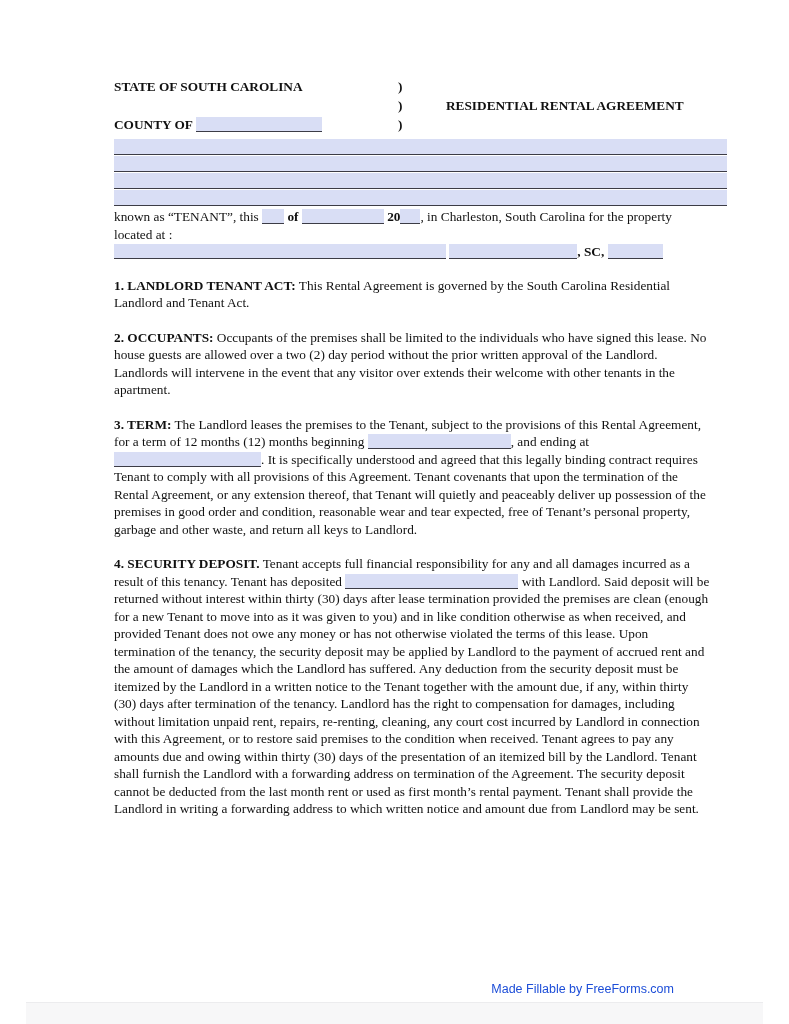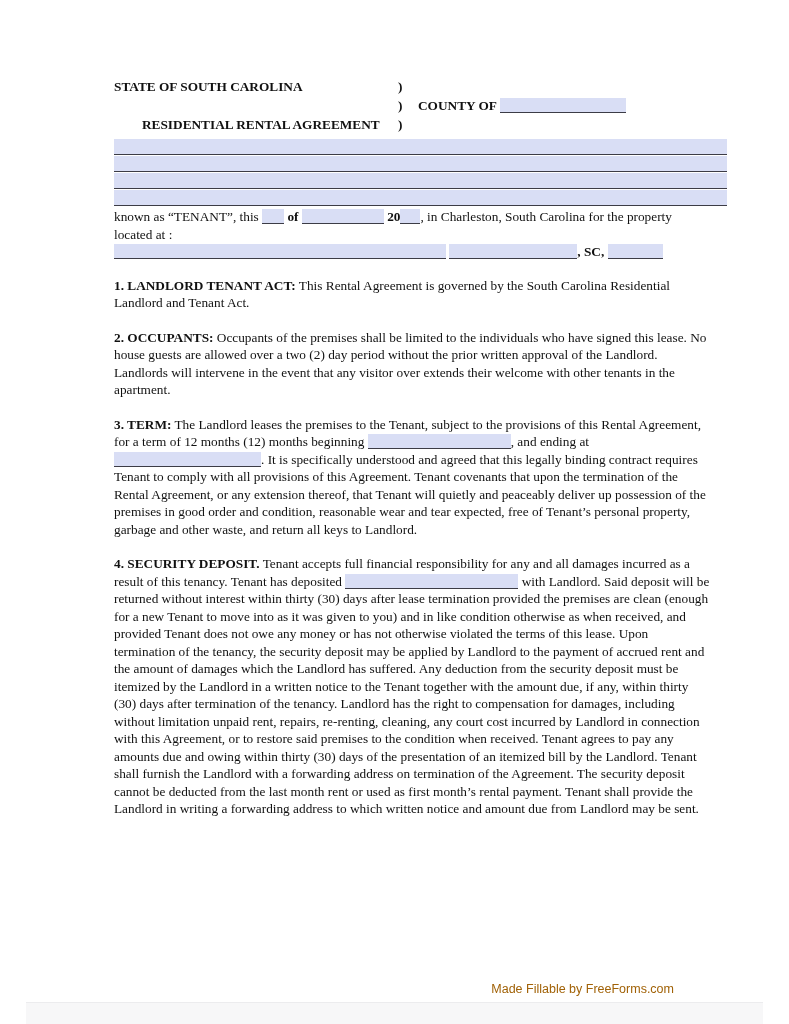--- a/index.html
+++ b/index.html
@@ -64,46 +64,46 @@
     display:flex;align-items:center;
     font-family:"Liberation Sans",sans-serif;
     font-size:5px;font-weight:bold;color:#fff;
     padding-left:4px;box-sizing:border-box;
     letter-spacing:.2px;
     text-shadow:0 0 1px #7a0d05;
   }
   .footer{
     position:absolute;right:89px;bottom:26px;
     font-family:"Liberation Sans","DejaVu Sans",sans-serif;
-    font-size:12.5px;color:#a16207;
+    font-size:12.5px;color:#1d4ed8;
   }
   .bottom-strip{
     position:absolute;left:0;bottom:0;width:789px;height:21px;
     background:#f7f7f8;border-top:1px solid #ececee;
   }
 </style>
 </head>
 <body>
 
 <div class="page">
   <div class="content">
 
     <div class="hdr">
       <div class="cell b">STATE OF SOUTH CAROLINA</div>
       <div class="cell b">)</div>
       <div class="cell"></div>
 
       <div class="cell"></div>
       <div class="cell b">)</div>
+      <div class="cell title">RESIDENTIAL RENTAL AGREEMENT</div>
+
       <div class="cell">
         <span class="b">COUNTY OF</span>
         <span class="field w-county"></span>
       </div>
-
-      <div class="cell title">RESIDENTIAL RENTAL AGREEMENT</div>
       <div class="cell b">)</div>
       <div class="cell"></div>
     </div>
 
 
     <div class="nameblock">
       <div class="namerow"></div>
       <div class="namerow"></div>
       <div class="namerow"></div>
       <div class="namerow"></div>

